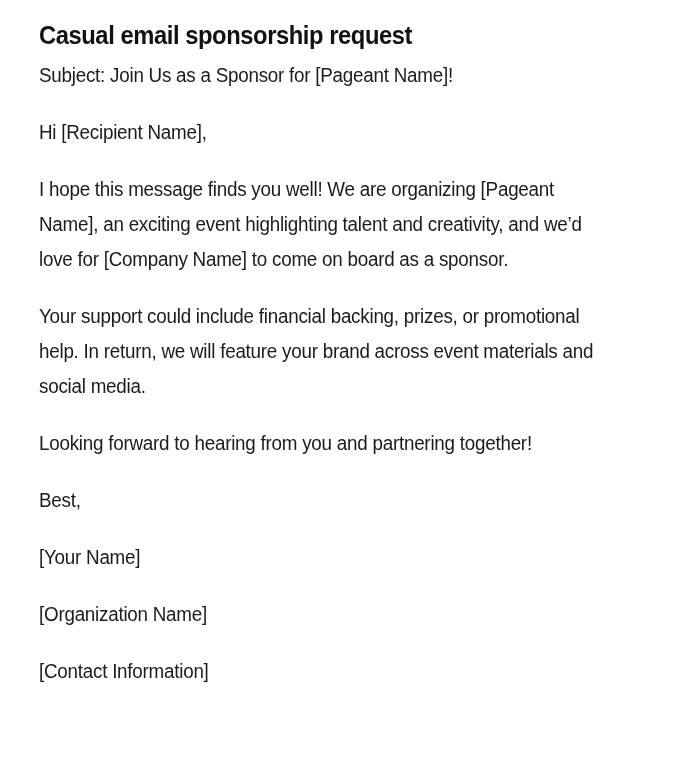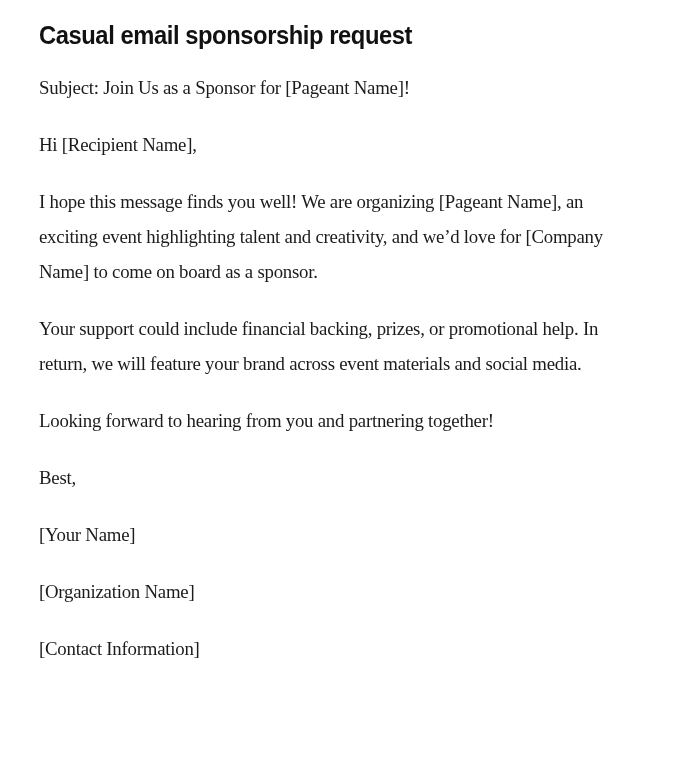--- a/index.html
+++ b/index.html
@@ -32,22 +32,21 @@
     font-weight: bold;
     line-height: 34px;
     letter-spacing: -0.45px;
     color: #111111;
     transform: scaleX(0.95);
     transform-origin: left center;
     white-space: nowrap;
   }
 
   .body-block {
-    margin-top: 18px;
-    font-family: Liberation Serif, serif;
+    margin-top: 6px;
   }
 
   .para {
     margin: 0 0 22px 0;
     padding: 0;
     font-size: 19.5px;
     font-weight: normal;
     line-height: 35px;
     letter-spacing: -0.25px;
     color: #1b1b1b;

